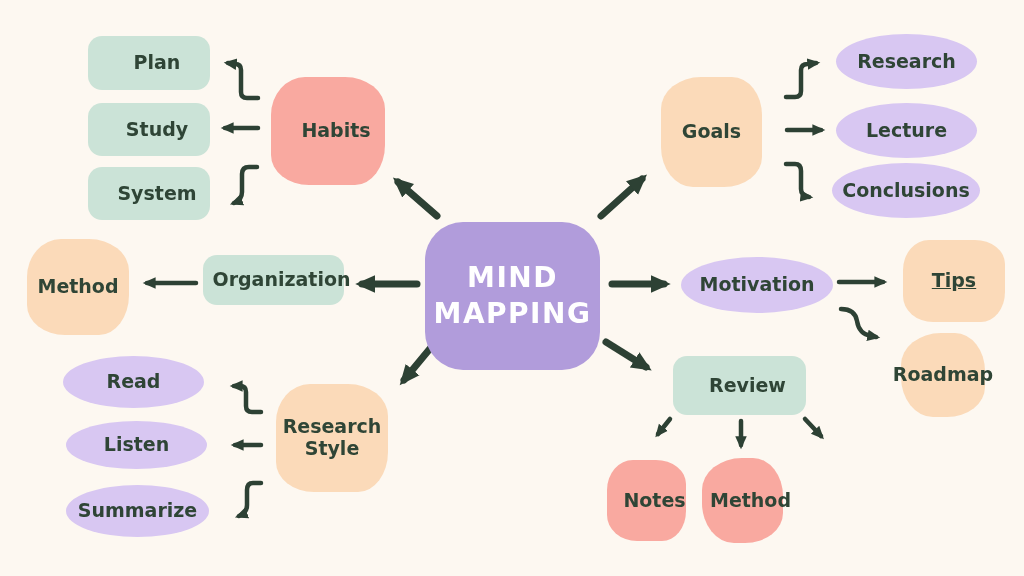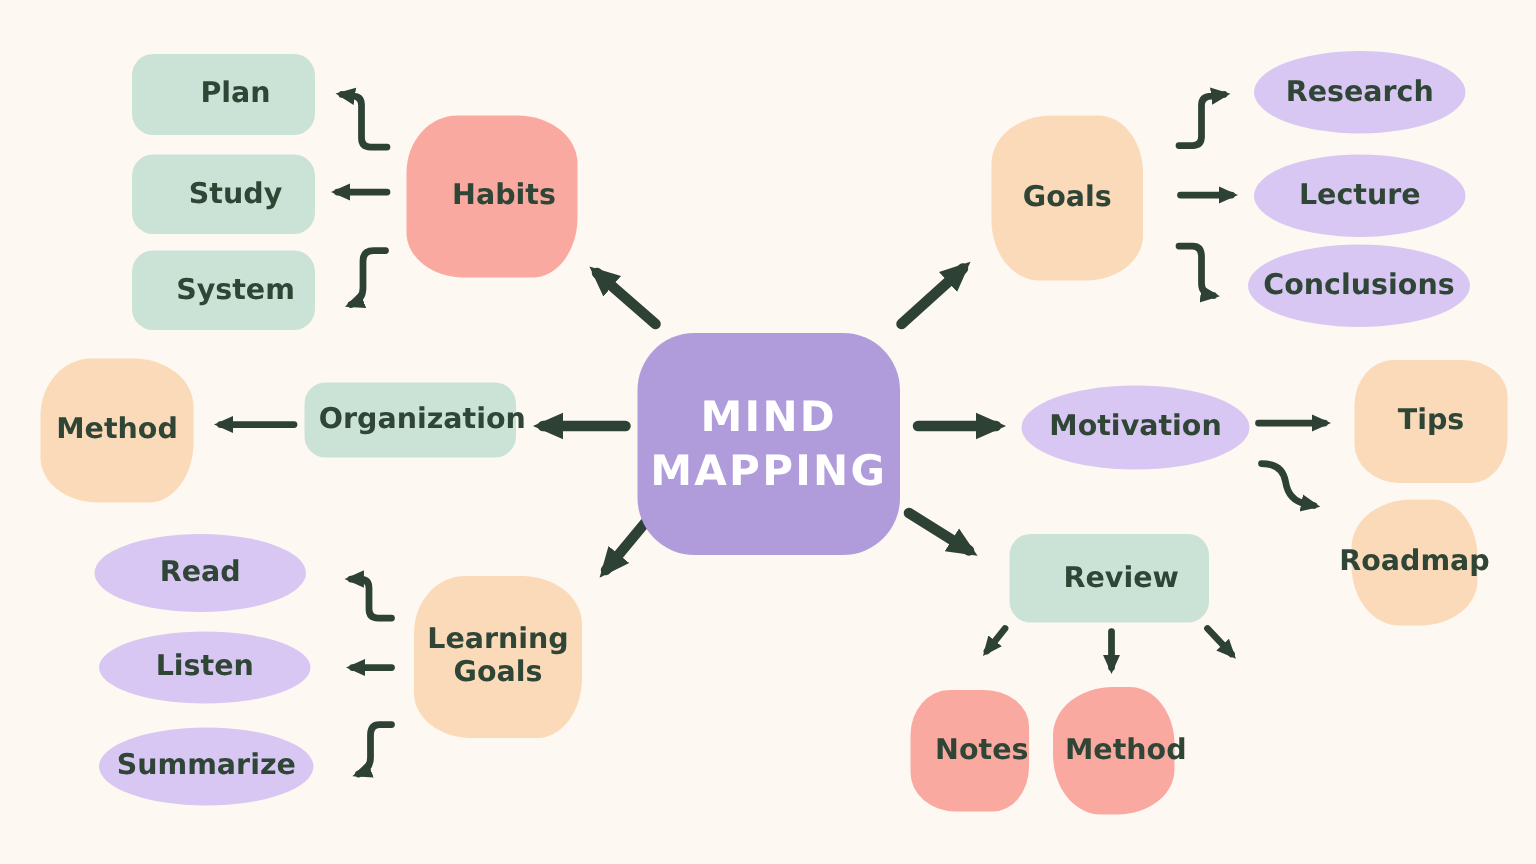--- a/index.html
+++ b/index.html
@@ -114,24 +114,24 @@
 
   <div class="n peach blob-b" style="left:661px; top:77px; width:101px; height:110px;">Goals</div>
   <div class="n lav ellipse" style="left:836px; top:34px; width:141px; height:55px;">Research</div>
   <div class="n lav ellipse" style="left:836px; top:103px; width:141px; height:55px;">Lecture</div>
   <div class="n lav ellipse" style="left:832px; top:163px; width:148px; height:55px;text-align:center;">Conclusions</div>
 
   <div class="n mint rect" style="left:203px; top:255px; width:141px; height:50px;">Organization</div>
   <div class="n peach blob-a" style="left:27px; top:239px; width:102px; height:96px;">Method</div>
 
   <div class="n lav ellipse" style="left:681px; top:257px; width:152px; height:56px;">Motivation</div>
-  <div class="n peach blob-c" style="left:903px; top:240px; width:102px; height:82px;">Tips</div>
+  <div class="n peach blob-c" style="left:903px; top:240px; width:102px; height:82px;text-decoration:underline;">Tips</div>
   <div class="n peach blob-b" style="left:901px; top:333px; width:84px; height:84px;">Roadmap</div>
 
-  <div class="n peach blob-a" style="left:276px; top:384px; width:112px; height:108px;">Learning Goals</div>
+  <div class="n peach blob-a" style="left:276px; top:384px; width:112px; height:108px;">Research Style</div>
   <div class="n lav ellipse" style="left:63px; top:356px; width:141px; height:52px;">Read</div>
   <div class="n lav ellipse" style="left:66px; top:421px; width:141px; height:48px;">Listen</div>
   <div class="n lav ellipse" style="left:66px; top:485px; width:143px; height:52px;">Summarize</div>
 
   <div class="n mint rect" style="left:673px; top:356px; width:133px; height:59px;">Review</div>
   <div class="n salmon blob-c" style="left:607px; top:460px; width:79px; height:81px;">Notes</div>
   <div class="n salmon blob-b" style="left:702px; top:458px; width:81px; height:85px;">Method</div>
 
 </div>
 

